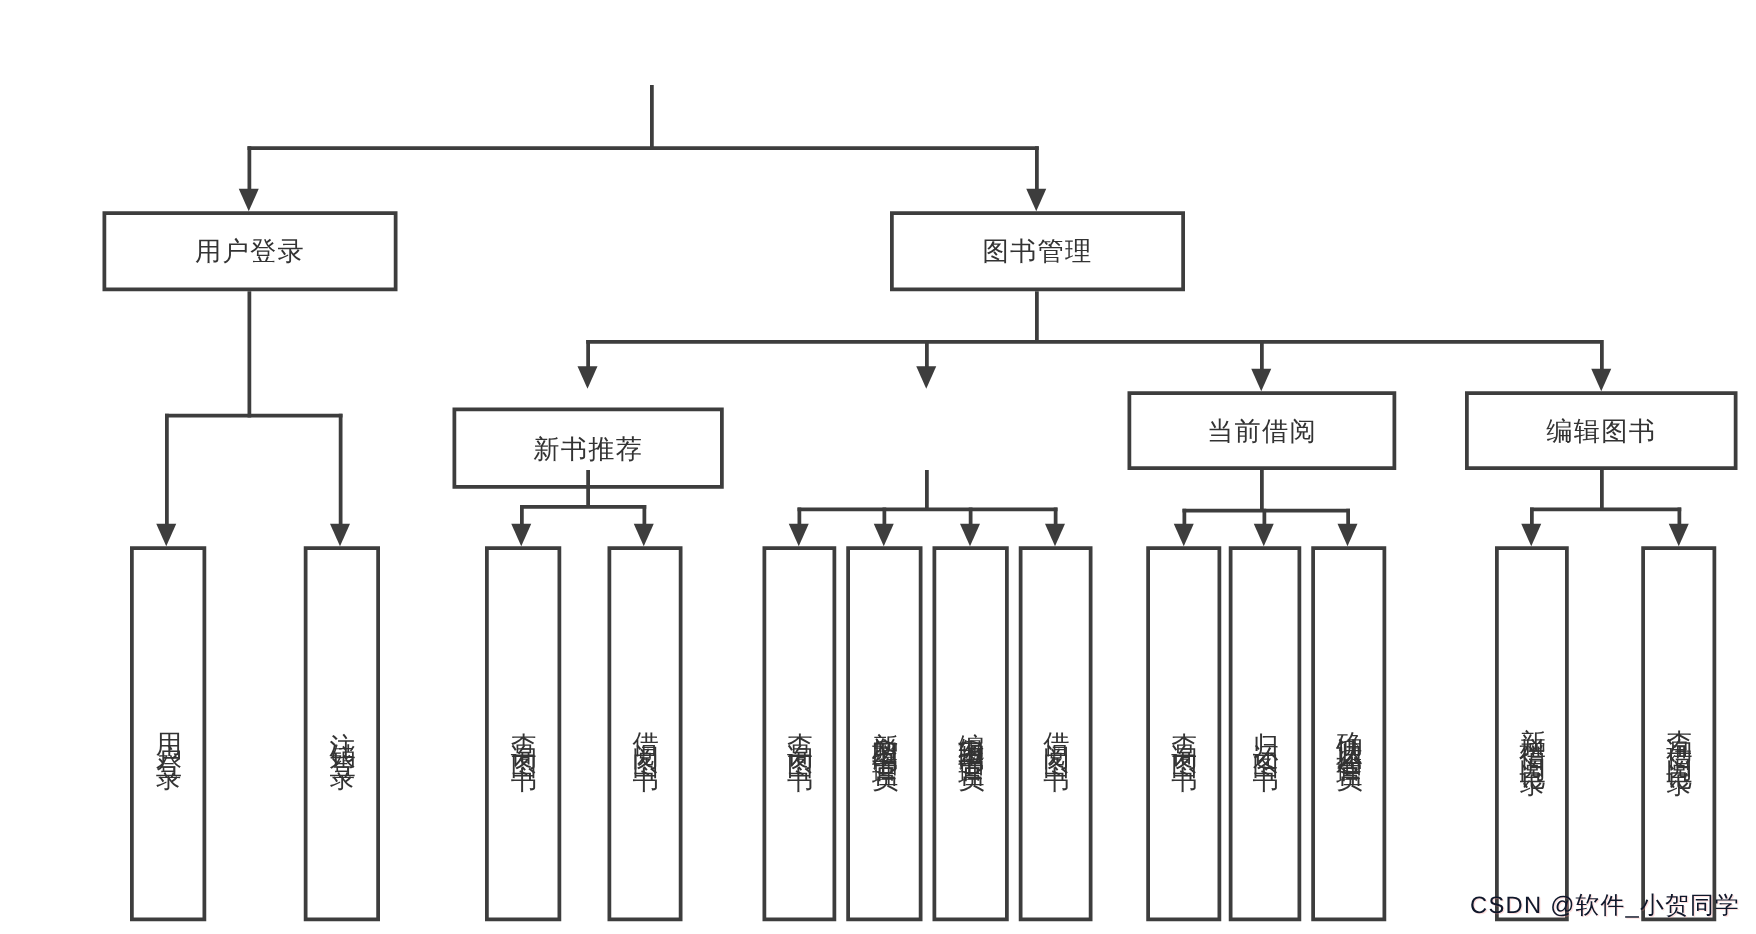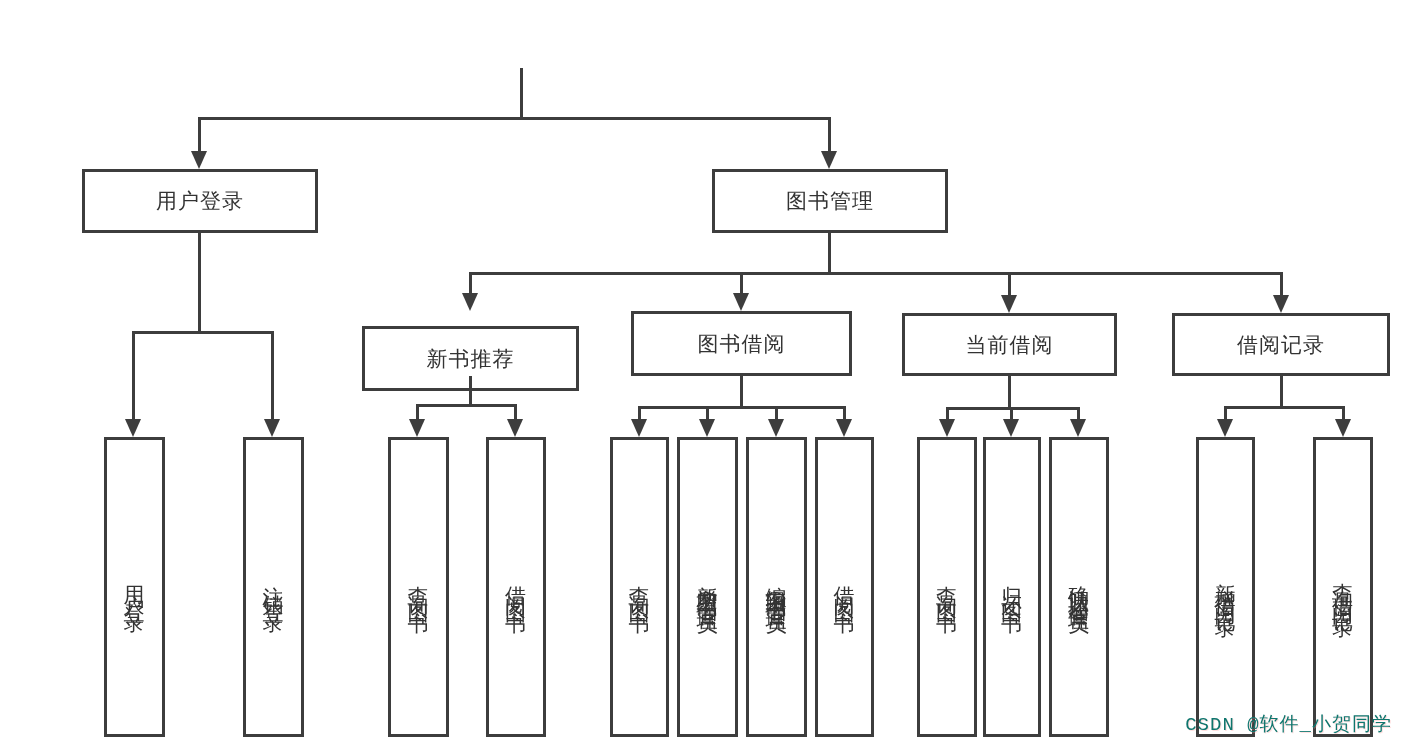--- a/index.html
+++ b/index.html
@@ -43,55 +43,51 @@
   .arrow {
     position:absolute; width:0; height:0;
     border-left:8px solid transparent;
     border-right:8px solid transparent;
     border-top:18px solid #3d3d3d;
   }
   .watermark {
     position:absolute;
     top:711px; right:13px;
     font-size:19px;
-    color:#0f766e;
+    color:#0f172a;
     letter-spacing:1px;
     text-shadow:1px 1px 0 rgba(255,150,150,0.30);
     white-space:nowrap;
-    font-family:Liberation Mono, monospace;
   }
 </style>
 </head>
 <body>
 
 <div id="canvas">
 
 
   <div class="box" style="left:82px;top:169px;width:236px;height:64px">
     <span>用户登录</span>
   </div>
 
   <div class="box" style="left:712px;top:169px;width:236px;height:64px">
     <span>图书管理</span>
   </div>
 
   <div class="box" style="left:362px;top:326px;width:217px;height:65px">
     <span>新书推荐</span>
   </div>
 
-  <div class="box" style="left:631px;top:311px;width:221px;height:65px">
-    <span>图书借阅</span>
-  </div>
 
   <div class="box" style="left:902px;top:313px;width:215px;height:63px">
     <span>当前借阅</span>
   </div>
 
   <div class="box" style="left:1172px;top:313px;width:218px;height:63px">
-    <span>借阅记录</span>
+    <span>编辑图书</span>
   </div>
 
   <div class="vbox" style="left:104px;width:61px">
     <span class="vtext">用户登录</span>
     </div>
   <div class="vbox" style="left:243px;width:61px">
     <span class="vtext">注销登录</span>
     </div>
   <div class="vbox" style="left:388px;width:61px">
     <span class="vtext">查询图书</span>

